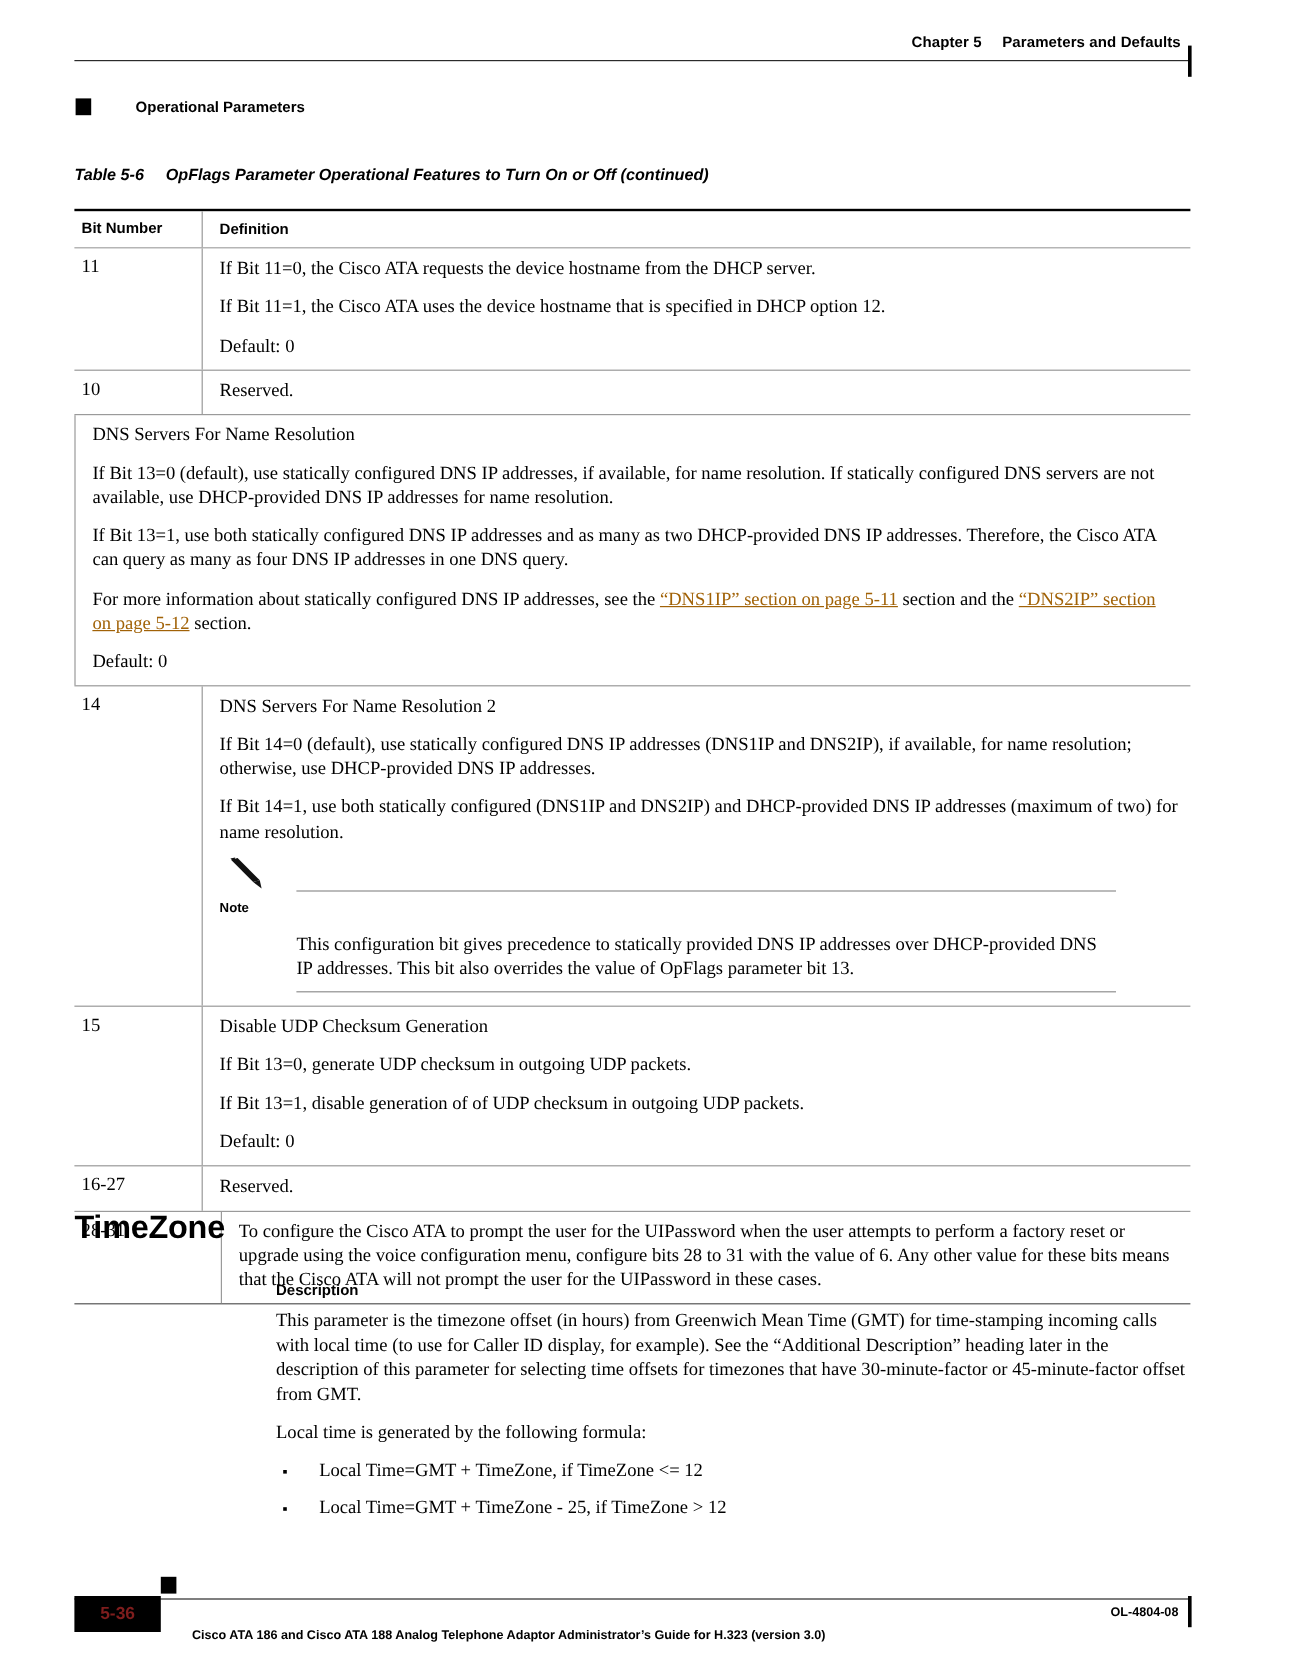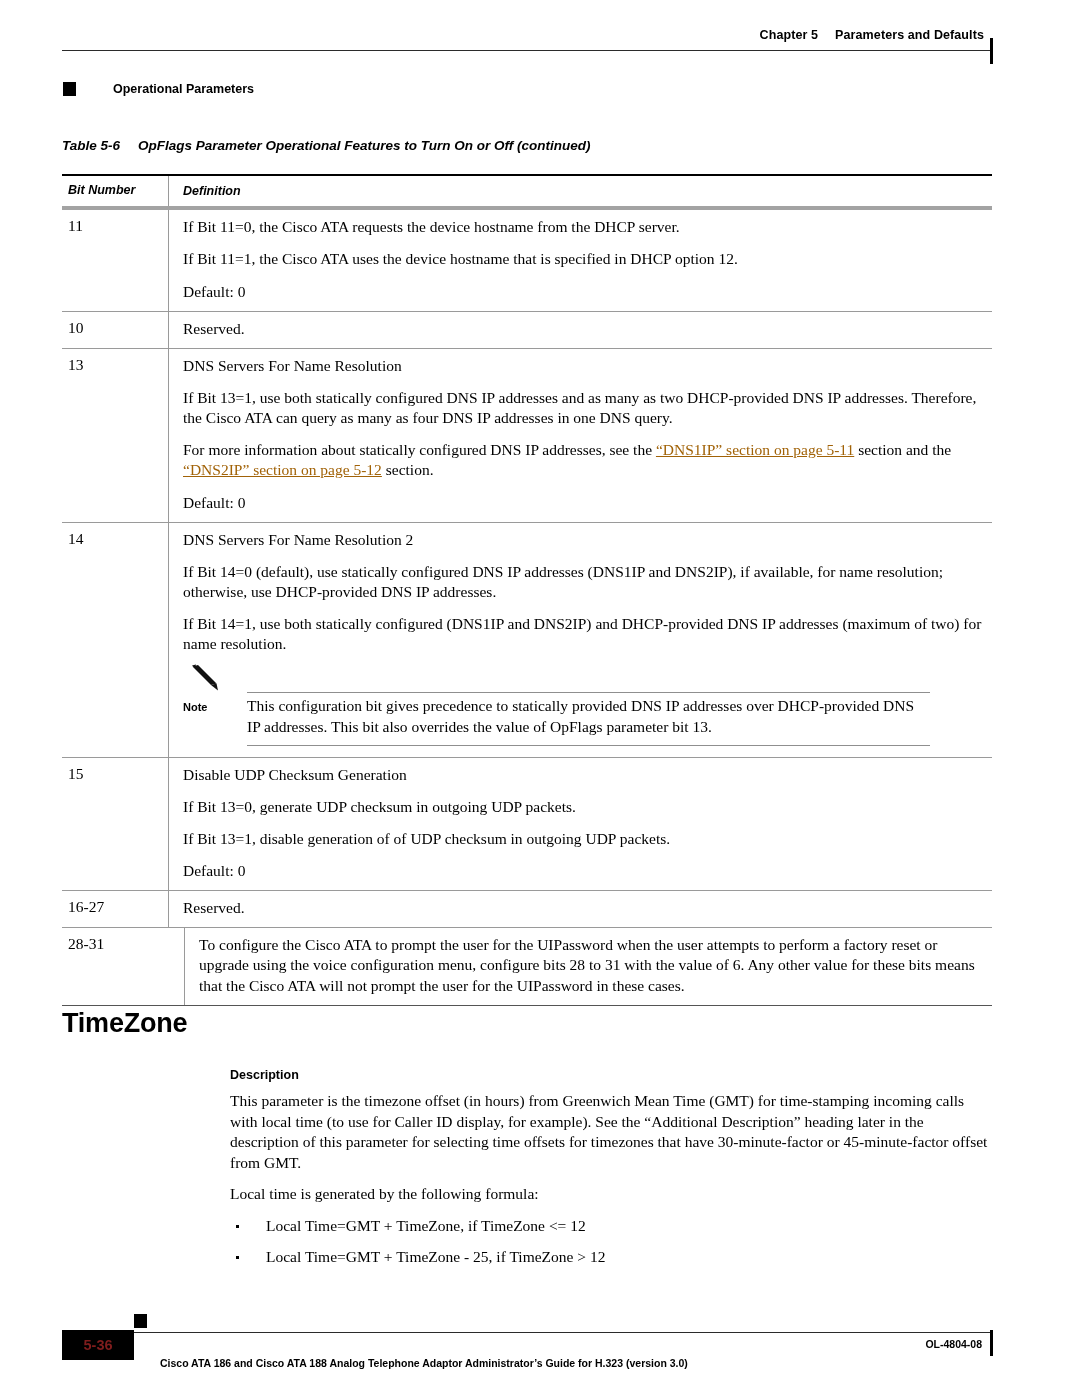--- a/index.html
+++ b/index.html
@@ -99,22 +99,21 @@
   .tbl-topline {
     height: 0;
     border-top: 2.5px solid #000;
   }
   .trow {
     display: flex;
     align-items: stretch;
     border-bottom: 1px solid #9a9a9a;
   }
   .trow.thead {
-    border-bottom: 4px solid #a3a3a3;
-    font-style: italic;
+    border-bottom: 1px solid #a3a3a3;
   }
   .trow.lastrow { border-bottom: 1.6px solid #555; gap: 16px; }
   .tcol-bit {
     width: 106px;
     flex: 0 0 106px;
     box-sizing: border-box;
     padding: 7px 6px 9px 6px;
     font-size: 15.5px;
   }
   .tcol-def {
@@ -168,20 +167,21 @@
     font-family: "Liberation Sans", sans-serif;
     font-weight: bold;
     font-size: 11px;
     padding-top: 4px;
   }
   .note-text {
     flex: 1 1 auto;
     font-size: 15.5px;
     line-height: 1.30;
     padding-right: 52px;
+    margin-top: 32px;
   }
   .note-rule-bot {
     margin: 8px 52px 0 64px;
     height: 1px;
     background: #8f8f8f;
   }
 
   
   .h1 {
     position: absolute;
@@ -331,23 +331,23 @@
     </div>
 
     <div class="trow">
       <div class="tcol-bit">10</div>
       <div class="tcol-def">
         <p class="p">Reserved.</p>
       </div>
     </div>
 
     <div class="trow">
-      <div class="tcol-bit">13</div>
       <div class="tcol-def">
         <p class="p">DNS Servers For Name Resolution</p>
+        <p class="p">If Bit 13=0 (default), use statically configured DNS IP addresses, if available, for name resolution. If statically configured DNS servers are not available, use DHCP-provided DNS IP addresses for name resolution.</p>
         <p class="p">If Bit 13=1, use both statically configured DNS IP addresses and as many as two DHCP-provided DNS IP addresses. Therefore, the Cisco ATA can query as many as four DNS IP addresses in one DNS query.</p>
         <p class="p"><span>For more information about statically configured DNS IP addresses, see the </span><a class="lnk" href="#">“DNS1IP” section on page 5-11</a><span> section and the </span><a class="lnk" href="#">“DNS2IP” section on page 5-12</a><span> section.</span></p>
         <p class="p">Default: 0</p>
       </div>
     </div>
 
     <div class="trow">
       <div class="tcol-bit">14</div>
       <div class="tcol-def">
         <p class="p">DNS Servers For Name Resolution 2</p>

